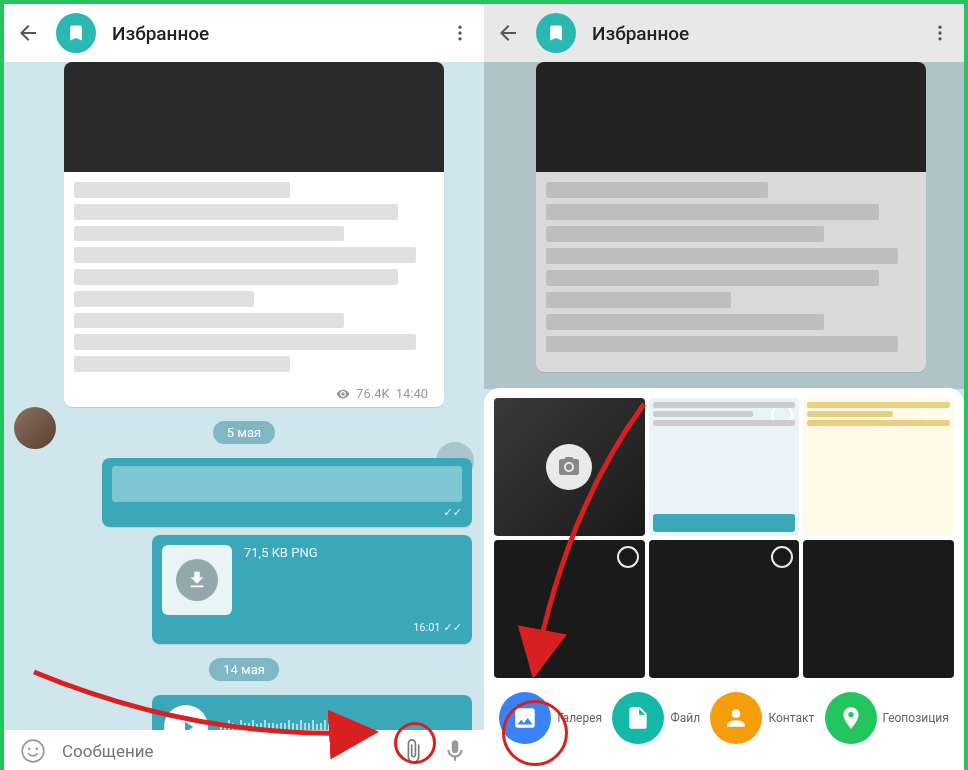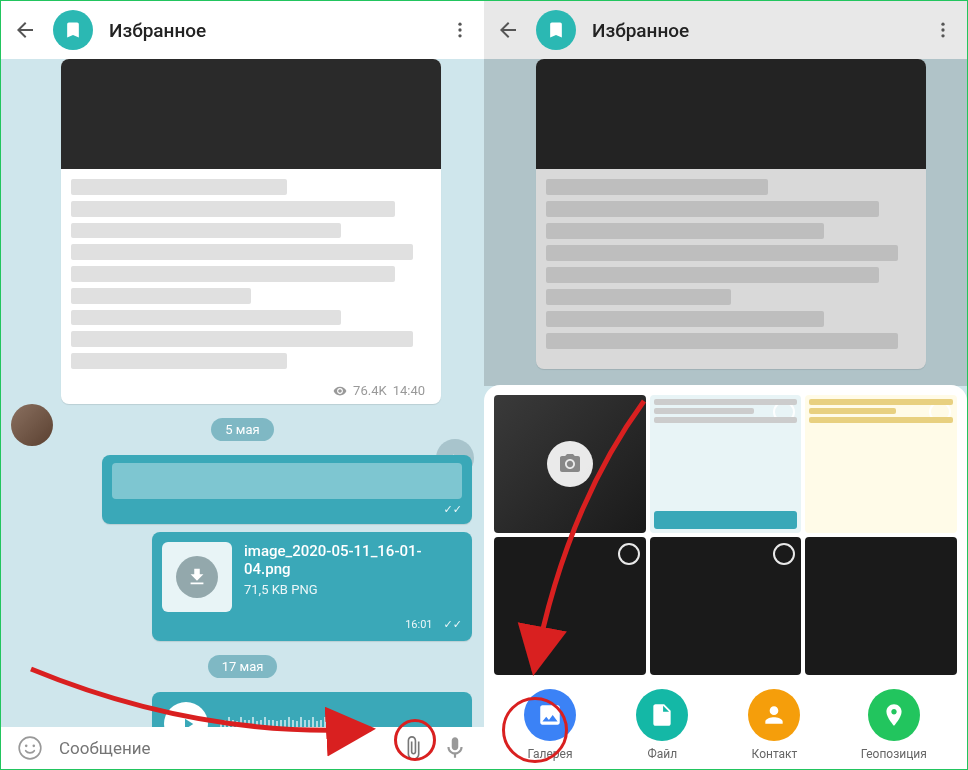--- a/index.html
+++ b/index.html
@@ -1,17 +1,17 @@
 <!DOCTYPE html>
 <html><head>
 <meta charset="utf-8">
 <style>
 *{margin:0;padding:0;box-sizing:border-box;font-family:-apple-system,Roboto,Arial,sans-serif}
 body{background:#f5f5f5;width:968px;height:770px;overflow:hidden}
-.wrap{display:flex;border:1px solid #22c55e;width:968px;height:770px}
+.wrap{display:flex;border:4px solid #22c55e;width:968px;height:770px}
 .phone{width:484px;height:768px;position:relative;overflow:hidden}
 .phone.left{background:#cfe6ec}
 .phone.right{background:#cfe6ec}
 .right .dim{position:absolute;inset:0;background:rgba(0,0,0,0.15);z-index:5;pointer-events:none;height:385px}
 
 
 .hdr{height:58px;background:#fff;display:flex;align-items:center;padding:0 12px;gap:16px;position:relative;z-index:10}
 .right .hdr{background:#e8e8e8}
 .back{width:24px;height:24px;display:flex;align-items:center;justify-content:center;cursor:pointer}
 .avatar{width:40px;height:40px;border-radius:50%;background:#2bb8b3;display:flex;align-items:center;justify-content:center}
@@ -44,21 +44,21 @@
 .sent-time{font-size:11px;text-align:right;opacity:0.9;display:flex;justify-content:flex-end;align-items:center;gap:3px}
 .checks{display:inline-block}
 
 .file-bubble{background:#3aa8b8;border-radius:8px;margin-left:auto;margin-right:12px;padding:10px;color:#fff;width:320px;margin-top:8px;box-shadow:0 1px 1px rgba(0,0,0,0.1)}
 .file-row{display:flex;gap:12px;align-items:flex-start}
 .file-thumb{width:70px;height:70px;background:#e8f4f6;border-radius:6px;display:flex;align-items:center;justify-content:center;flex-shrink:0}
 .dl-circle{width:42px;height:42px;border-radius:50%;background:#93a8ac;display:flex;align-items:center;justify-content:center}
 .file-info{flex:1}
 .file-name{font-size:15px;font-weight:500;line-height:1.2;margin-bottom:4px}
 .file-meta{font-size:13px;opacity:0.9}
-.file-time{font-size:11px;text-align:right;opacity:0.9;margin-top:6px;display:flex;justify-content:flex-end;align-items:center;gap:11px}
+.file-time{font-size:11px;text-align:right;opacity:0.9;margin-top:6px;display:flex;justify-content:flex-end;align-items:center;gap:3px}
 
 .voice-bubble{background:#3aa8b8;border-radius:8px;margin-left:auto;margin-right:12px;padding:10px 12px;color:#fff;width:320px;margin-top:10px;box-shadow:0 1px 1px rgba(0,0,0,0.1)}
 .voice-row{display:flex;gap:12px;align-items:center}
 .play-btn{width:44px;height:44px;border-radius:50%;background:#fff;display:flex;align-items:center;justify-content:center;flex-shrink:0}
 .play-btn svg{width:18px;height:18px;fill:#3aa8b8;margin-left:3px}
 .wave{flex:1;height:24px;display:flex;align-items:center;gap:2px}
 .wave-bar{width:2px;background:rgba(255,255,255,0.6);height:8px}
 .wave-bar:nth-child(3n){height:14px}
 .wave-bar:nth-child(5n){height:6px}
 .voice-meta{display:flex;justify-content:space-between;font-size:12px;margin-top:4px;opacity:0.9}
@@ -82,21 +82,21 @@
 .gallery-grid{display:grid;grid-template-columns:repeat(3,1fr);gap:4px;height:280px}
 .gal-item{background:#333;border-radius:4px;position:relative;overflow:hidden}
 .gal-item.kb{background:linear-gradient(135deg,#3a3a3a,#1a1a1a)}
 .gal-item.sc{background:#e8f4f6}
 .gal-item.sc2{background:#fffbe8}
 .gal-item.dark{background:#1a1a1a}
 .cam-overlay{position:absolute;inset:0;display:flex;align-items:center;justify-content:center}
 .cam-circle{width:46px;height:46px;border-radius:50%;background:rgba(255,255,255,0.9);display:flex;align-items:center;justify-content:center}
 .sel-ring{position:absolute;top:6px;right:6px;width:22px;height:22px;border:2px solid rgba(255,255,255,0.9);border-radius:50%}
 .attach-tabs{display:flex;justify-content:space-around;padding-top:14px}
-.tab{display:flex;flex-direction:column;align-items:center;gap:6px;cursor:pointer}
+.tab{display:flex;flex-direction:row;align-items:center;gap:6px;cursor:pointer}
 .tab-ico{width:52px;height:52px;border-radius:50%;display:flex;align-items:center;justify-content:center}
 .tab-ico.blue{background:#3b82f6}
 .tab-ico.teal{background:#14b8a6}
 .tab-ico.green{background:#22c55e}
 .tab-ico.orange{background:#f59e0b}
 .tab-label{font-size:12px;color:#666}
 .gal-circle{position:absolute;bottom:6px;left:18px;width:66px;height:66px;border:3px solid #d92020;border-radius:50%;pointer-events:none;z-index:30}
 
 
 .mini-chat{position:absolute;inset:4px;display:flex;flex-direction:column;gap:3px;font-size:5px}
@@ -172,31 +172,30 @@
       <div class="file-bubble">
         <div class="file-row">
           <div class="file-thumb">
             <div class="dl-circle">
               <svg viewBox="0 0 24 24" width="22" height="22">
                   <path d="M19 9h-4V3H9v6H5l7 7 7-7zM5 18v2h14v-2H5z" fill="#fff"></path>
                 </svg>
             </div>
           </div>
           <div class="file-info">
-            <div class="file-name">image_2020-05-11_16-01-04.png</div>
             <div class="file-meta">71,5 KB PNG</div>
           </div>
         </div>
         <div class="file-time">
             <span>16:01</span>
             <span class="checks">✓✓</span>
           </div>
       </div>
 
-      <div class="date-pill">17 мая</div>
+      <div class="date-pill">14 мая</div>
 
       <div class="voice-bubble">
         <div class="voice-row">
           <div class="play-btn">
             <svg viewBox="0 0 24 24">
                 <path d="M8 5v14l11-7z"></path>
               </svg>
           </div>
           <div class="wave">
             <div class="wave-bar"></div>

